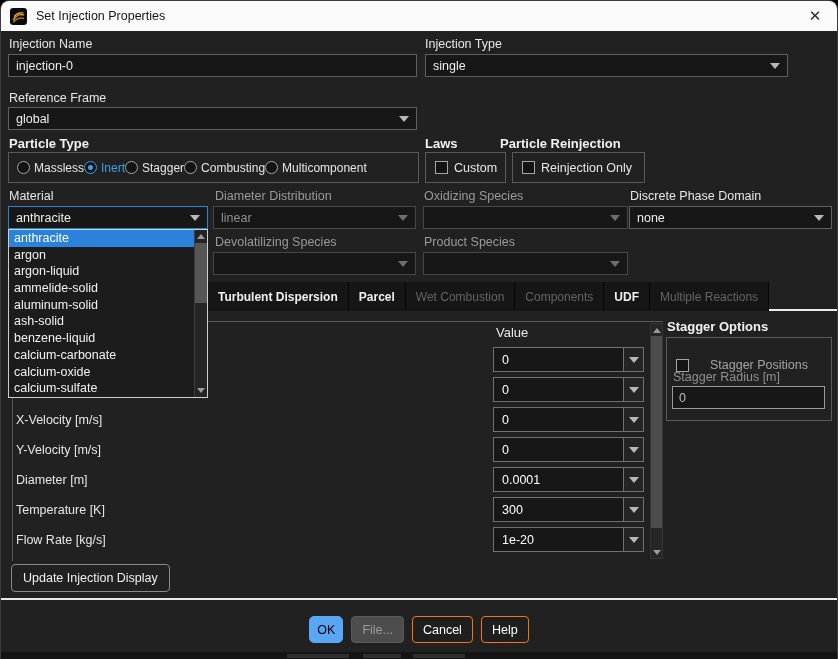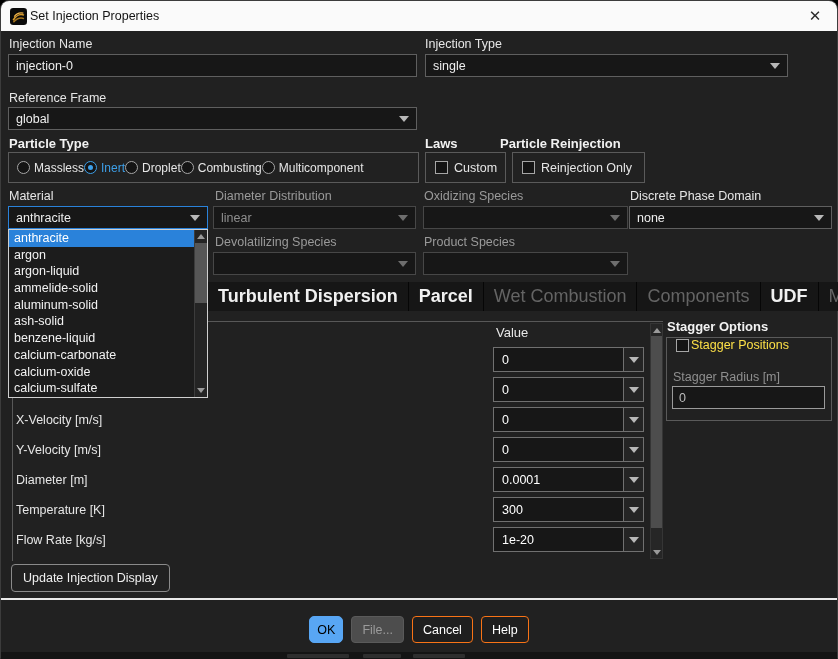--- a/index.html
+++ b/index.html
@@ -7,21 +7,21 @@
     --highlight-text:#3d9fe8; --separator:#e9e9e9;
   }
   *{box-sizing:border-box; margin:0; padding:0;}
   html,body{background:#000;}
   body{font-family:"Liberation Sans","DejaVu Sans",sans-serif; width:838px; height:659px; overflow:hidden; position:relative;}
   .dialog{position:absolute; left:0; top:0; width:838px; height:659px; background:#212121; border:1px solid #3c3c3c; border-radius:9px 9px 0 0;}
 
   
   .titlebar{position:absolute; left:0; top:0; width:100%; height:30px; background:var(--titlebar); border-radius:8px 8px 0 0; display:flex; align-items:center; padding:0 9px;}
   .titlebar .app-icon{width:17px; height:17px; flex:0 0 auto;}
-  .titlebar .title{margin-left:3px; font-size:12.5px; color:#141414;}
+  .titlebar .title{margin-left:9px; font-size:12.5px; color:#141414;}
   .titlebar .close{margin-left:auto; width:26px; text-align:center; font-size:15px; color:#2b2b2b; cursor:default;}
 
   
   .lbl{position:absolute; font-size:12.5px; color:#e6e6e6; white-space:nowrap;}
   .lbl.dim{color:#9a9a9a;}
   .lbl.bold{font-weight:bold; font-size:13px; color:#f2f2f2;}
   .input,.combo{position:absolute; height:23px; background:#171717; border:1px solid #5f5f5f; color:#eee; font-size:12.5px; display:flex; align-items:center; padding:0 7px;}
   .combo .combo-text{flex:1; overflow:hidden; white-space:nowrap;}
   .tri-down{width:0; height:0; border-left:5px solid transparent; border-right:5px solid transparent; border-top:6px solid #b8b8b8; display:inline-block;}
   .tri-up{width:0; height:0; border-left:5px solid transparent; border-right:5px solid transparent; border-bottom:6px solid #b8b8b8; display:inline-block;}
@@ -35,21 +35,21 @@
   
   .radio-group{display:flex; align-items:center; padding:0 8px;}
   .radio-option{display:flex; align-items:center; gap:4px; font-size:12px; color:#e6e6e6; cursor:default;}
   .radio{width:13px; height:13px; border:1px solid #a6a6a6; border-radius:50%; background:#141414; position:relative; flex:0 0 auto;}
   .radio-option.selected .radio{border-color:var(--highlight-text);}
   .radio-option.selected .radio::after{content:""; position:absolute; left:3px; top:3px; width:5px; height:5px; border-radius:50%; background:var(--highlight-text);}
   .radio-option.selected .radio-label{color:var(--highlight-text);}
 
   
   .tabbar{position:absolute; left:207px; top:281px; right:0; height:29px; display:flex; align-items:stretch;}
-  .tab{background:#161616; color:#f0f0f0; font-size:18px; font-weight:600; padding:0 10px; display:flex; align-items:center; border-right:1px solid #060606; white-space:nowrap;}
+  .tab{background:#161616; color:#f0f0f0; font-size:12px; font-weight:600; padding:0 10px; display:flex; align-items:center; border-right:1px solid #060606; white-space:nowrap;}
   .tab.disabled{color:#646464; font-weight:400;}
   .tab-filler{flex:1; border-bottom:2px solid #ededed;}
 
   
   .pframe{position:absolute; left:11px; top:320px; width:651px; height:240px; border-left:1px solid #585858; border-top:1px solid #585858;}
   .value-header{position:absolute; left:495px; top:324px; font-size:13px; color:#e8e8e8;}
   .rows{position:absolute; left:11px; top:344px; width:638px;}
   .prow{position:relative; height:30px;}
   .plabel{position:absolute; left:4px; top:50%; transform:translateY(-50%); font-size:12.5px; color:#e6e6e6; white-space:nowrap;}
   .vfield{position:absolute; left:481px; top:2px; width:151px; height:25px; border:1px solid #707070; background:#171717; display:flex;}
@@ -59,21 +59,21 @@
   
   .vscroll{position:absolute; left:649px; top:322px; width:13px; height:236px; background:#262626; border:1px solid #353535;}
   .vscroll .sb-btn{height:12px; display:flex; align-items:center; justify-content:center;}
   .vscroll .sb-btn .tri-up{border-bottom-width:5px; border-left-width:4px; border-right-width:4px; border-bottom-color:#9a9a9a;}
   .vscroll .sb-btn .tri-down{border-top-width:5px; border-left-width:4px; border-right-width:4px; border-top-color:#9a9a9a;}
   .vscroll .sb-thumb{position:absolute; left:0; top:12px; width:11px; height:192px; background:#4d4d4d;}
   .vscroll .sb-btn.down{position:absolute; bottom:0; left:0; width:11px;}
 
   
   .stagger-box{position:absolute; left:665px; top:336px; width:166px; height:84px; border:1px solid #5a5a5a;}
-  .stagger-check{position:absolute; left:9px; top:0; display:flex; align-items:center; gap:2px; font-size:12.5px; color:#fde047;}
+  .stagger-check{position:absolute; left:9px; top:20px; display:flex; align-items:center; gap:21px; font-size:12.5px; color:#a3a3a3;}
   .stagger-radius-lbl{position:absolute; left:6px; top:32px; font-size:12.5px; color:#8f8f8f;}
   .stagger-input{position:absolute; left:5px; top:48px; width:153px; height:23px; border:1px solid #9a9a9a; background:#171717; color:#bdbdbd; font-size:12.5px; display:flex; align-items:center; padding:0 6px;}
 
   
   .mat-list{position:absolute; left:7px; top:228px; width:200px; height:169px; background:#1c1c1c; border:1px solid #cfcfcf; z-index:50;}
   .mat-item{height:16.7px; line-height:16.7px; font-size:12.5px; color:#f2f2f2; padding-left:5px; padding-right:15px; white-space:nowrap; overflow:hidden;}
   .mat-item.highlighted{background:var(--accent); color:#fff;}
   .mat-scroll{position:absolute; right:0; top:0; bottom:0; width:13px; background:#242424; border-left:1px solid #3c3c3c;}
   .mat-scroll .sb-btn{height:13px; display:flex; align-items:center; justify-content:center;}
   .mat-scroll .sb-btn .tri-up{border-bottom-width:5px; border-left-width:4px; border-right-width:4px; border-bottom-color:#9a9a9a;}
@@ -129,21 +129,21 @@
     <label class="radio-option">
         <span class="radio"></span>
         <span class="radio-label">Massless</span>
       </label>
       <label class="radio-option selected">
         <span class="radio"></span>
         <span class="radio-label">Inert</span>
       </label>
       <label class="radio-option">
         <span class="radio"></span>
-        <span class="radio-label">Droplet</span>
+        <span class="radio-label">Stagger</span>
       </label>
       <label class="radio-option">
         <span class="radio"></span>
         <span class="radio-label">Combusting</span>
       </label>
       <label class="radio-option">
         <span class="radio"></span>
         <span class="radio-label">Multicomponent</span>
       </label>
   </div>

